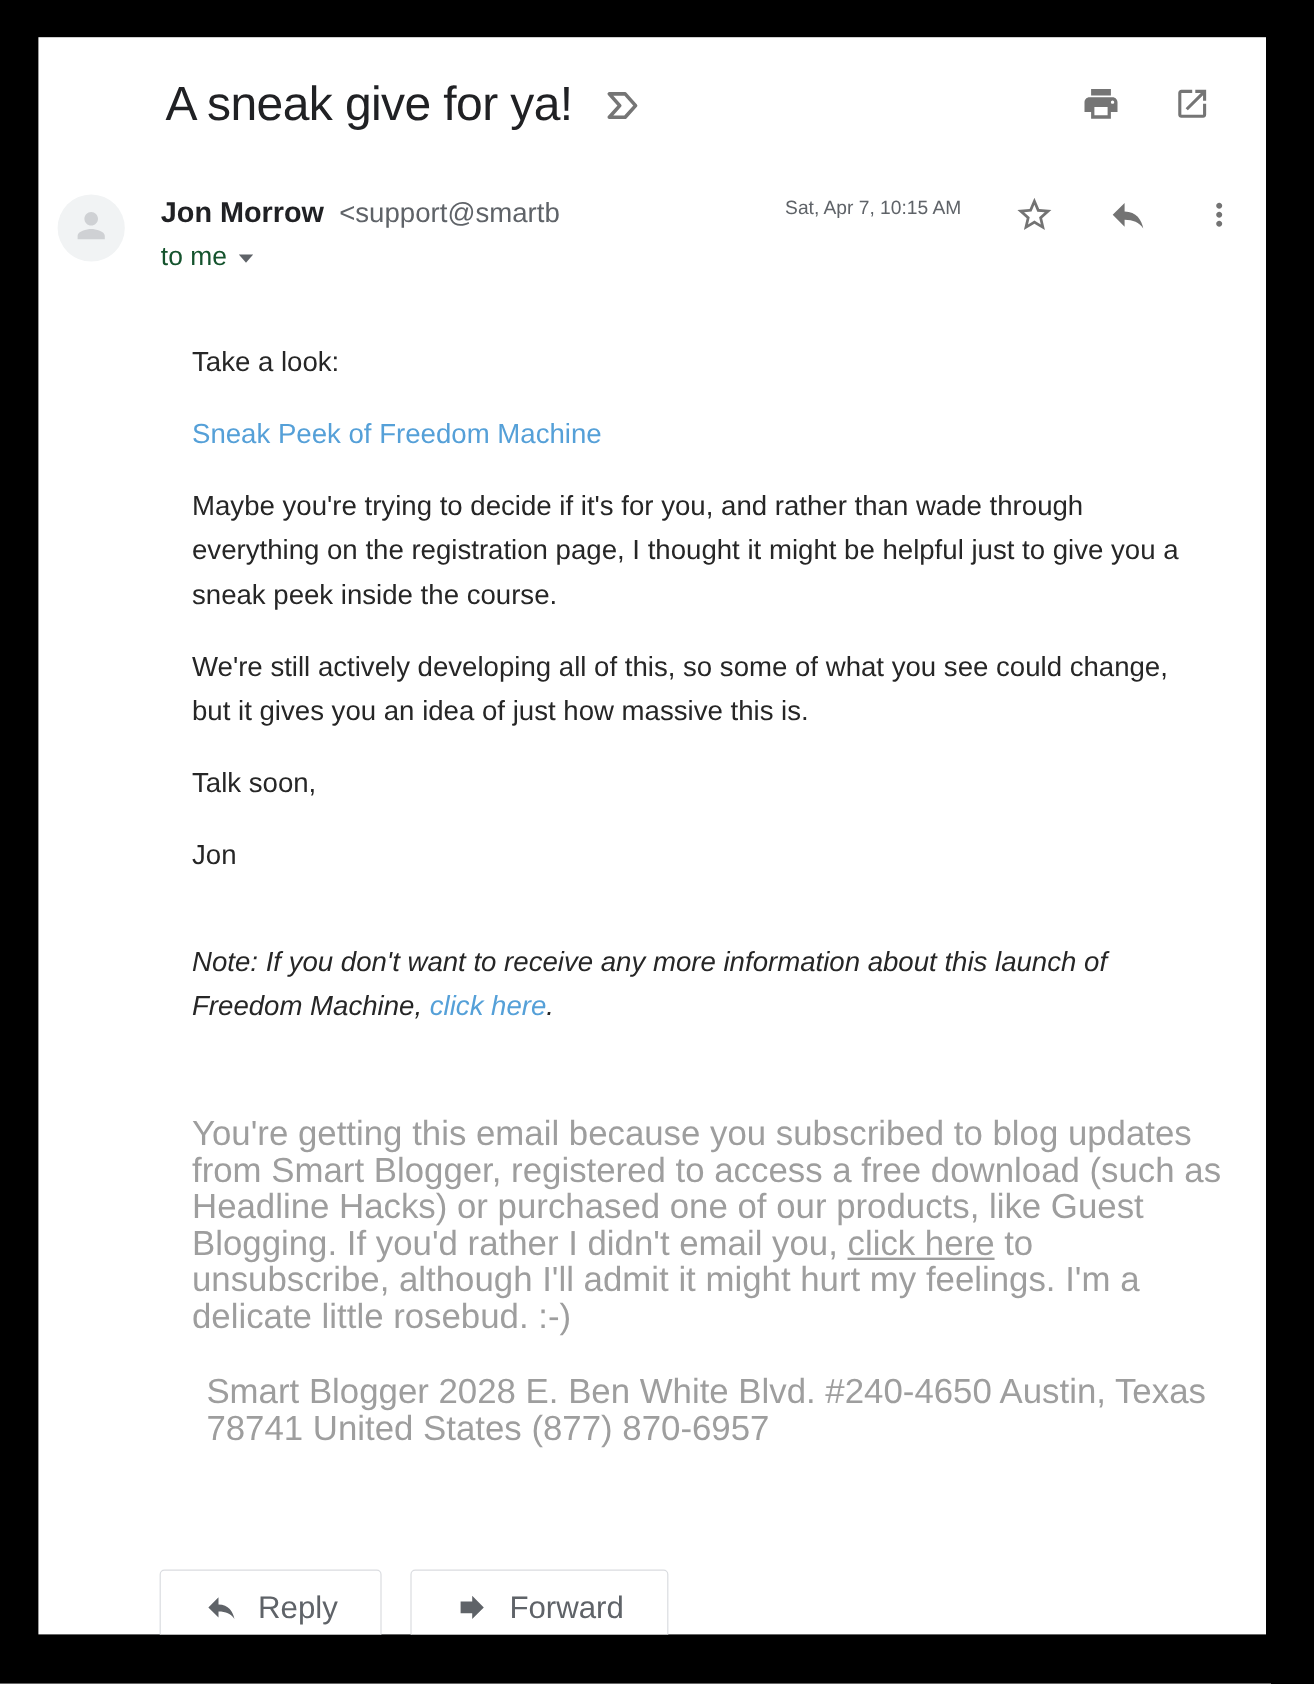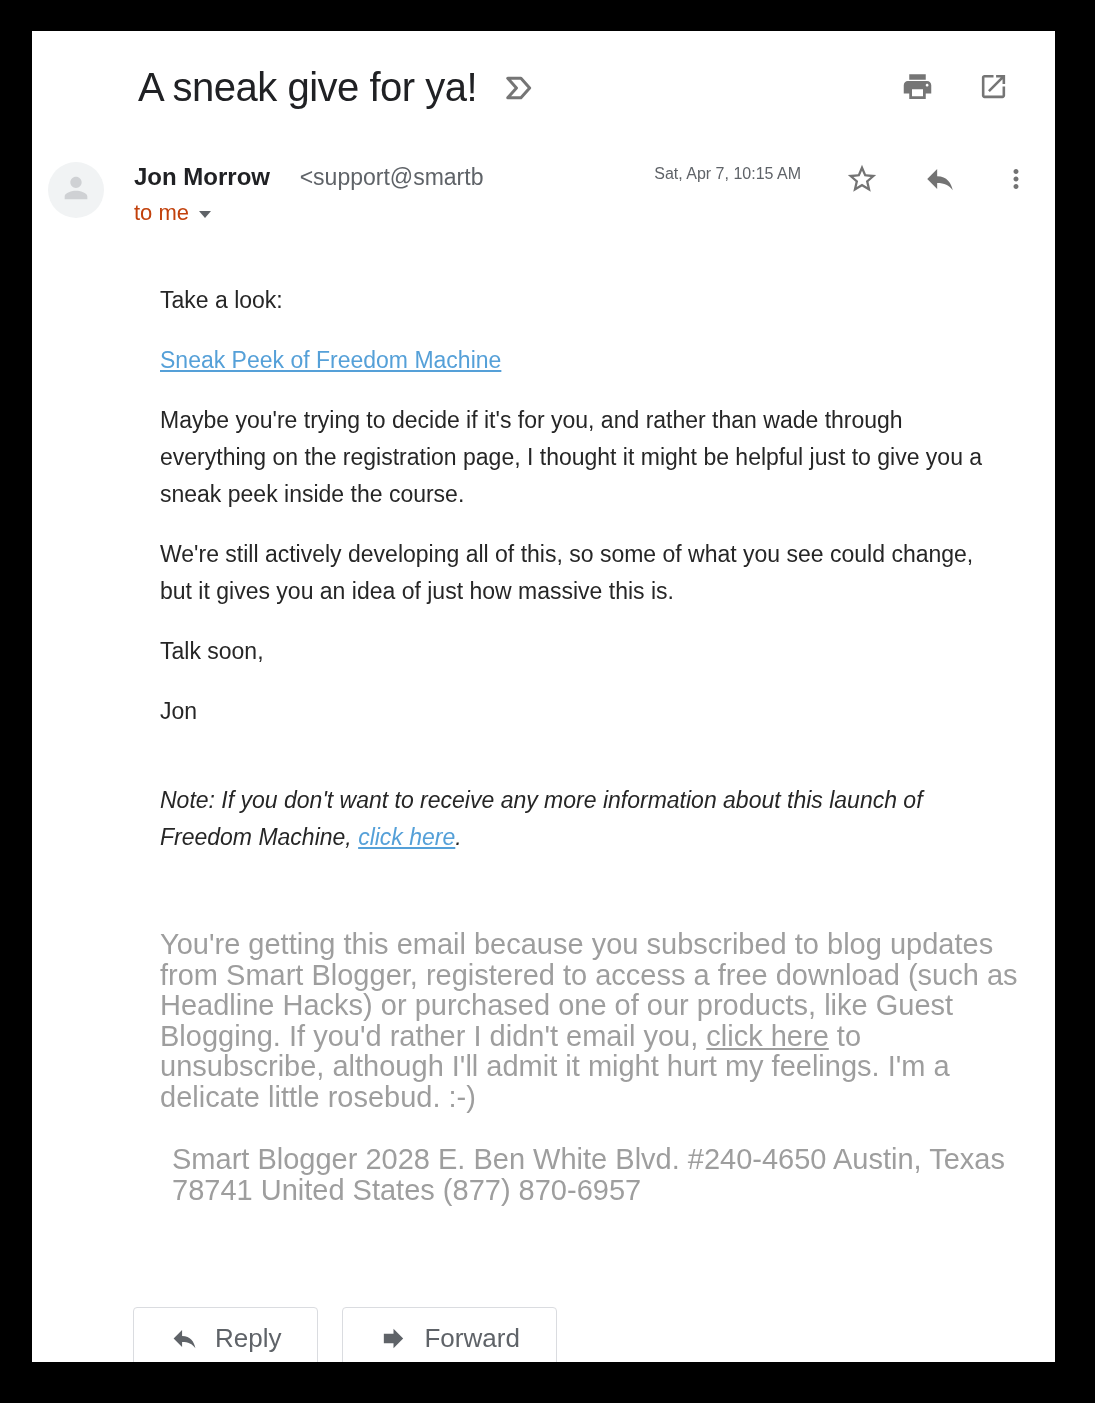--- a/index.html
+++ b/index.html
@@ -63,25 +63,25 @@
     flex: 1;
     min-width: 0;
   }
   .sender-line {
     white-space: nowrap;
     overflow: hidden;
     font-size: 24px;
     line-height: 30px;
   }
   .sender-name { font-weight: 700; color: #202124; margin-top: 48px; }
-  .sender-email { font-weight: 400; color: #5f6368; margin-left: 23px; font-size: 23px; text-align: right; }
+  .sender-email { font-weight: 400; color: #5f6368; margin-left: 6px; font-size: 23px; text-align: right; }
   .to-line {
     margin-top: 8px;
     font-size: 22px;
-    color: #c2410c;
+    color: #14532d;
     display: flex;
     align-items: center;
     cursor: pointer;
     width: fit-content;
   }
   .caret-down {
     width: 0; height: 0;
     border-left: 6px solid transparent;
     border-right: 6px solid transparent;
     border-top: 7px solid #5f6368;
@@ -106,21 +106,20 @@
   
   .email-body {
     padding: 56px 60px 0 128px;
     font-size: 23px;
     line-height: 37px;
     color: #262626;
   }
   .email-body p { margin-bottom: 23px; }
   a.blue-link {
     color: #55a0d8;
-    text-decoration: underline;
     cursor: pointer;
   }
   .note-para {
     font-style: italic;
     margin-top: 52px;
   }
 
   
   .fine-print {
     padding: 50px 28px 0 128px;

